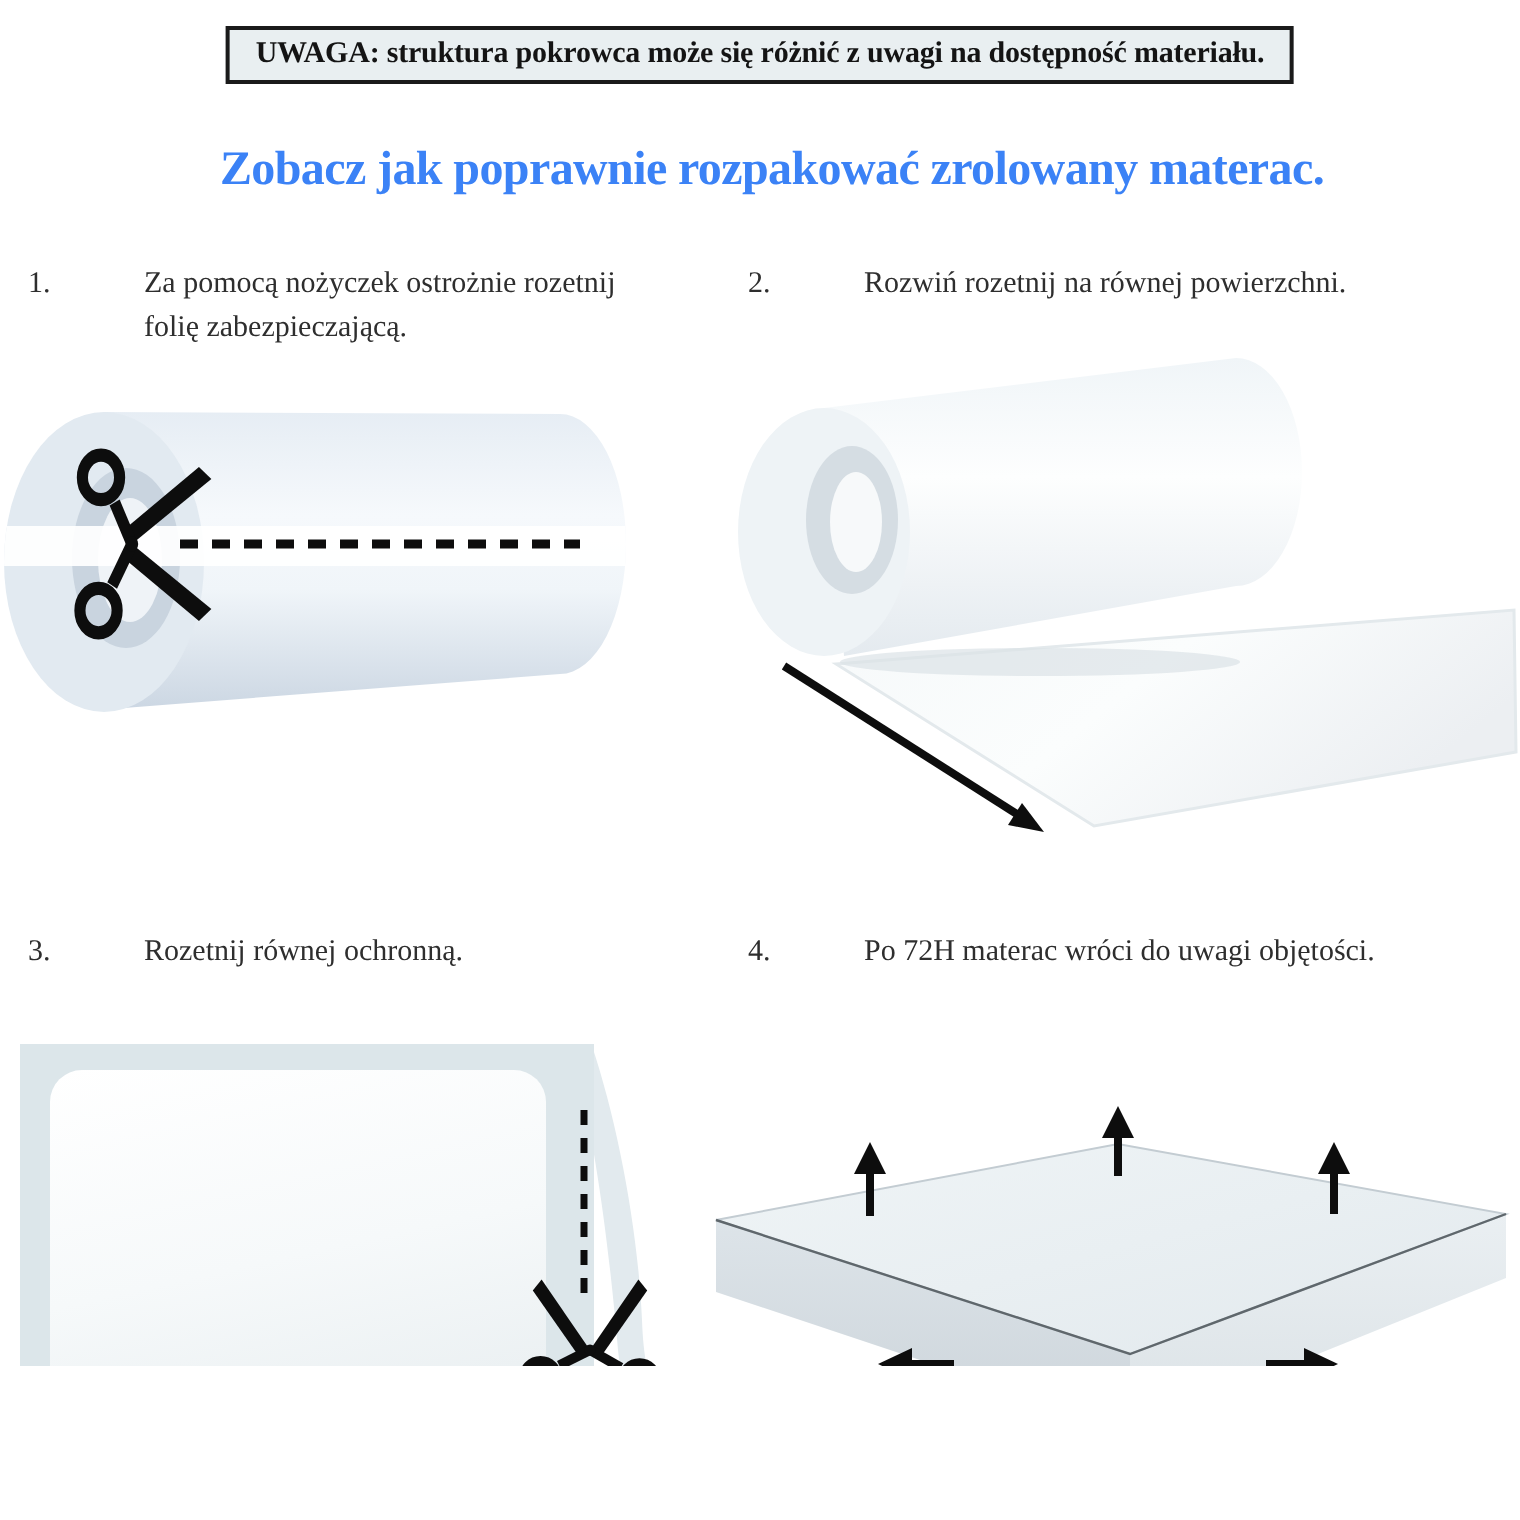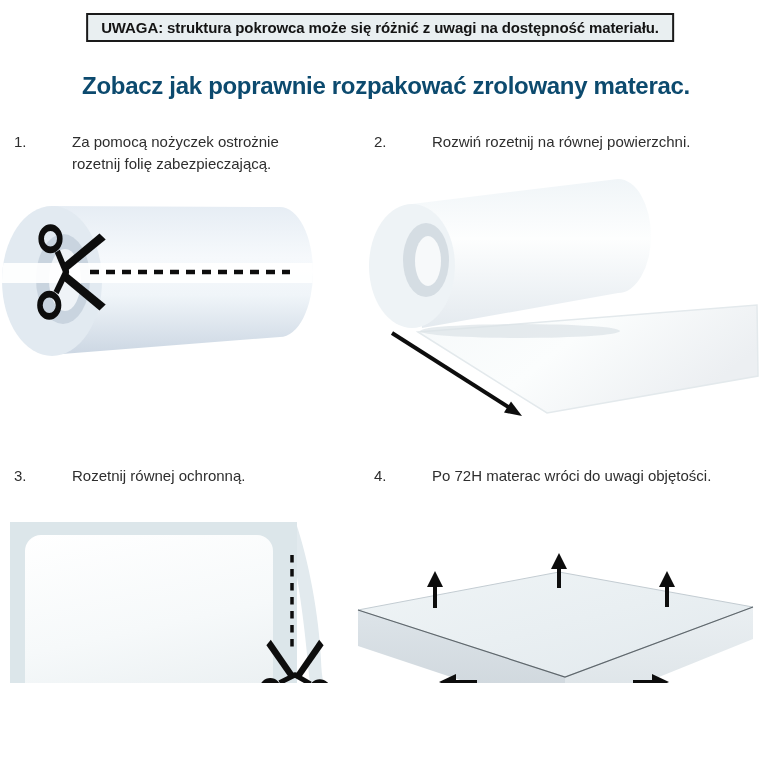--- a/index.html
+++ b/index.html
@@ -1,29 +1,29 @@
 <!DOCTYPE html>
 <html lang="pl"><head>
 <meta charset="utf-8">
 <title>Instrukcja rozpakowania materaca</title>
 <style>
   html,body{margin:0;padding:0;background:#ffffff;}
   .stage{
     position:relative;width:760px;height:683px;margin:0 auto;background:#ffffff;
-    font-family:Liberation Sans, sans-serif;color:#2e2e2e;overflow:hidden;
+    font-family:Liberation Serif, serif;color:#2e2e2e;overflow:hidden;
   }
   .banner{
     position:absolute;top:13px;left:50%;transform:translateX(-50%);
     background:#e9eff1;border:2px solid #1a1a1a;padding:4px 13px;
     font-size:15px;font-weight:bold;white-space:nowrap;color:#141414;
     letter-spacing:-0.1px;
   }
   .title{
     position:absolute;top:56px;left:12px;right:0;text-align:center;
-    font-size:24px;font-weight:bold;color:#0c4a6e;letter-spacing:-0.3px;
+    font-size:24px;font-weight:bold;color:#3b82f6;letter-spacing:-0.3px;
   }
   .step{position:absolute;display:flex;font-size:15px;line-height:1.47;color:#2e2e2e;}
   .step .num{width:26px;flex:none;}
   .step .txt{flex:1;margin-left:32px;}
   .step1{left:14px;top:131px;width:312px;}
   .step2{left:374px;top:131px;width:382px;}
   .step3{left:14px;top:465px;width:320px;}
   .step4{left:374px;top:465px;width:382px;}
   .illus{position:absolute;}
   .illus1{left:0px;top:185px;}

